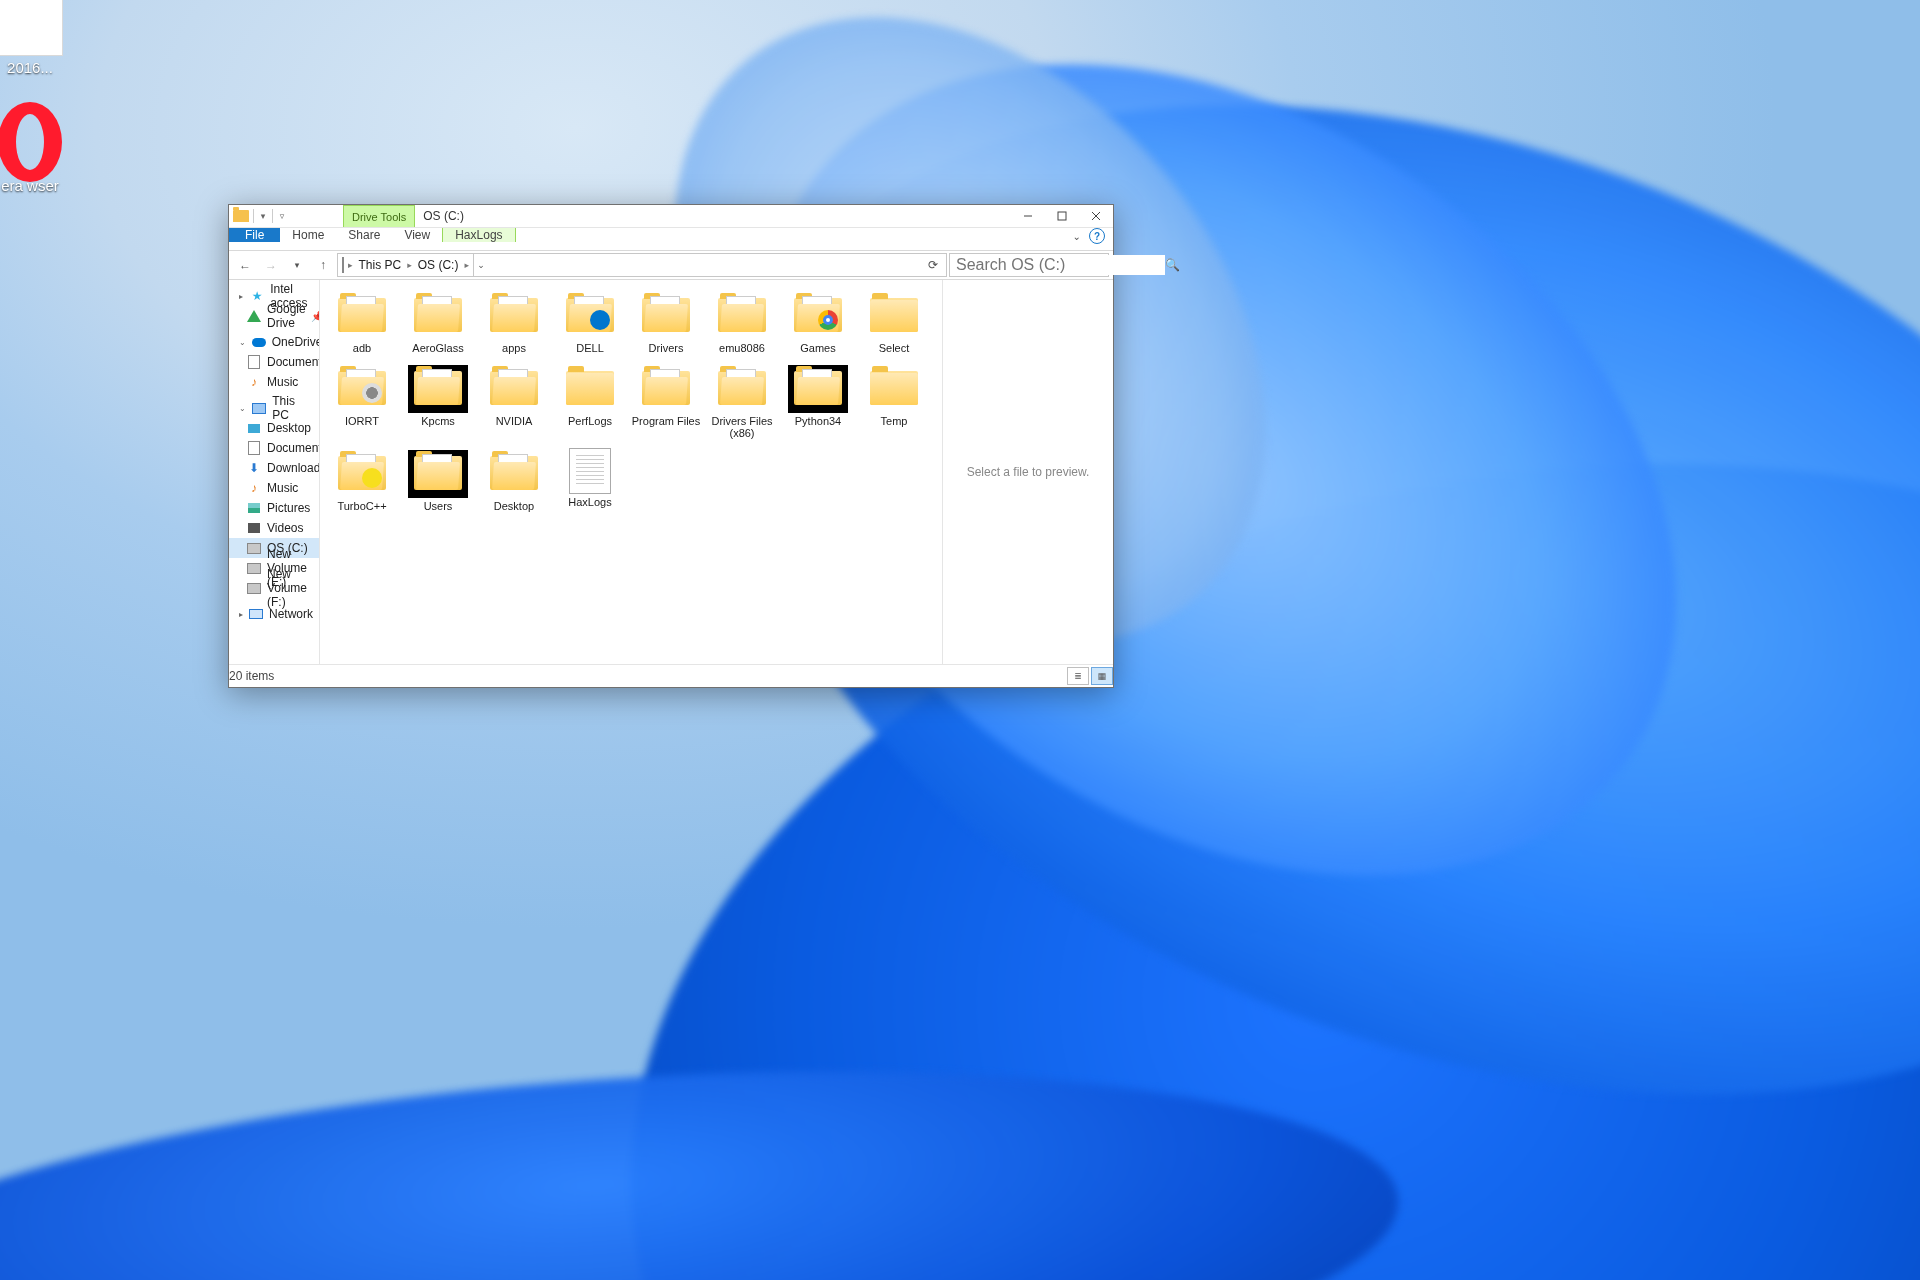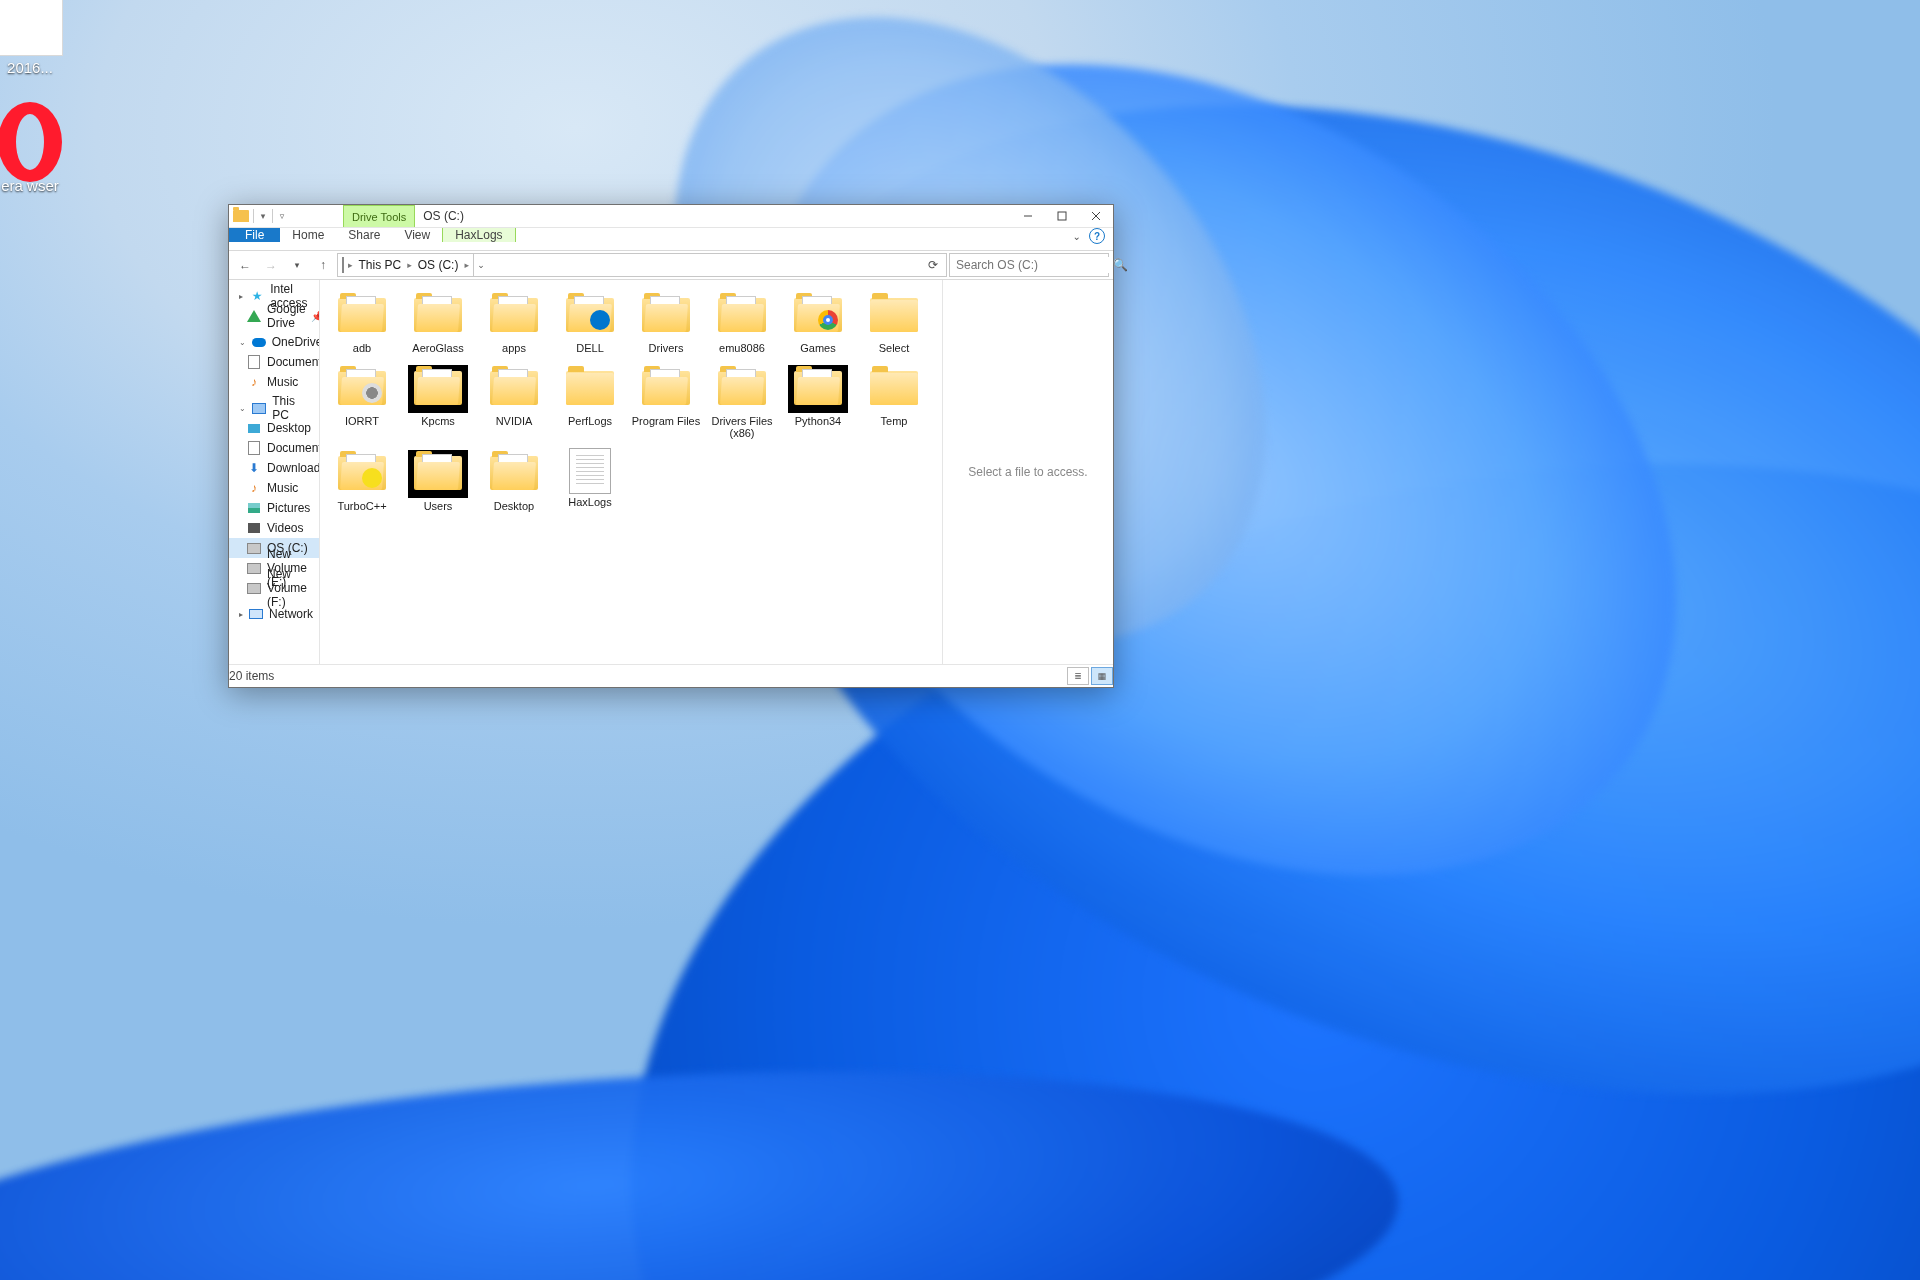--- a/index.html
+++ b/index.html
@@ -46,21 +46,21 @@
 
   .navbar{height:28px;display:flex;align-items:center;border-bottom:1px solid #d9d9d9;gap:2px;padding:0 4px;}
   .navbtn{width:24px;height:24px;display:flex;align-items:center;justify-content:center;color:#555;cursor:pointer;}
   .navbtn.disabled{color:#bbb;}
   .addr{flex:1;height:22px;border:1px solid #c7c7c7;display:flex;align-items:center;padding:0 4px;gap:2px;font-size:12px;}
   .addr .crumb{padding:0 2px;color:#222;cursor:pointer;}
   .addr .sep{color:#777;font-size:9px;padding:0 2px;}
   .addr .refresh{margin-left:auto;padding:0 4px;color:#555;}
   .addr .dd{width:14px;text-align:center;color:#555;border-left:1px solid #c7c7c7;height:100%;display:flex;align-items:center;justify-content:center;font-size:9px;}
   .search{width:150px;height:22px;border:1px solid #c7c7c7;display:flex;align-items:center;padding:0 4px;color:#888;}
-  .search input{border:none;outline:none;flex:1;font-size:12px;color:#be185d;}
+  .search input{border:none;outline:none;flex:1;font-size:16px;color:#be185d;}
   .search .mag{font-size:12px;color:#777;}
 
   .body{flex:1;display:flex;min-height:0;}
   .side{width:180px;border-right:1px solid #e5e5e5;padding:6px 0;overflow:auto;}
   .side .item{display:flex;align-items:center;gap:6px;height:18px;padding:1px 8px 1px 18px;font-size:12px;color:#222;cursor:pointer;}
   .side .item.head{font-weight:normal;padding-left:10px;margin-top:6px;}
   .side .item.head:first-child{margin-top:0;}
   .side .item .exp{width:8px;font-size:8px;color:#666;}
   .side .item.sel{background:#d2e7f9;}
   .side .item .ic{width:14px;height:14px;flex:none;display:flex;align-items:center;justify-content:center;}
@@ -494,21 +494,21 @@
               </div>
               <div class="fitem">
                 <div class="icon">
                   <div class="fileicon"></div>
                 </div>
                 <div class="name">HaxLogs</div>
               </div>
             </div>
         </div>
         <div class="preview">
-          <span>Select a file to access.</span>
+          <span>Select a file to preview.</span>
         </div>
       </div>
     </div>
 
     <div class="status">
       <span>20 items</span>
       <div class="views">
         <div class="vbtn">≣</div>
         <div class="vbtn on">▦</div>
       </div>

